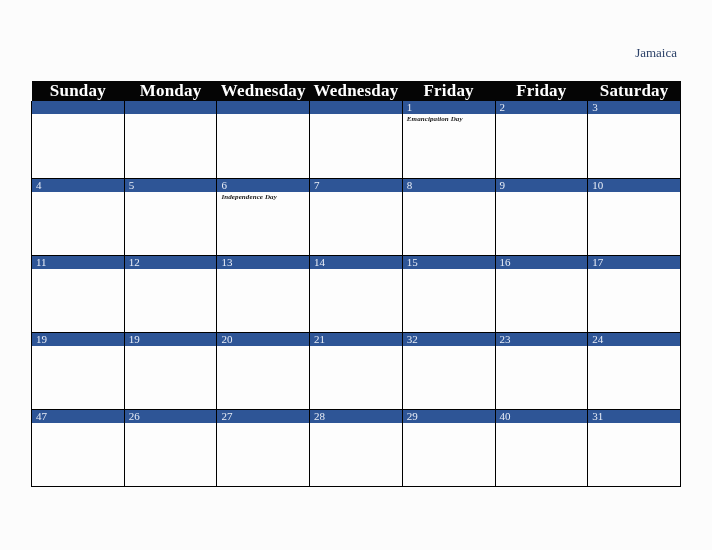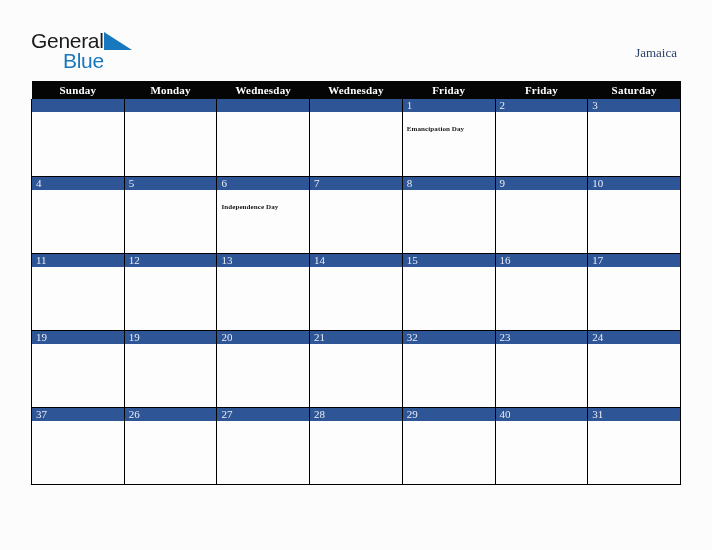--- a/index.html
+++ b/index.html
@@ -95,21 +95,21 @@
     top: 81px;
     width: 650px;
     border-collapse: collapse;
     table-layout: fixed;
   }
 
   .calendar th {
     background: #050505;
     color: #ffffff;
     font-family: "Liberation Serif", serif;
-    font-size: 11px;
+    font-size: 17px;
     font-weight: bold;
     height: 18px;
     padding: 0;
     text-align: center;
     border: none;
     letter-spacing: 0.2px;
   }
 
   .calendar td {
     padding: 0;
@@ -131,44 +131,40 @@
     line-height: 13px;
     padding: 0 0 0 4px;
     overflow: hidden;
   }
 
   .daynum.empty {
     color: transparent;
   }
 
   .events {
-    padding: 13px 3px 0 4px;
+    padding: 1px 3px 0 4px;
+    font-style: italic;
   }
 
   .event {
     font-family: "Liberation Serif", serif;
     font-size: 7px;
     font-weight: bold;
     color: #171717;
     line-height: 9px;
     letter-spacing: 0.1px;
   }
 </style>
 </head>
 <body>
 
 <div class="page">
 
   <div class="header">
 
-    <div class="logo">
-      <span class="logo-general">General</span>
-      <span class="logo-triangle"></span>
-      <span class="logo-blue">Blue</span>
-    </div>
 
 
     <div class="region">Jamaica</div>
 
   </div>
 
   <table class="calendar">
     <thead>
       <tr>
         <th>Sunday</th>
@@ -300,21 +296,21 @@
             <div class="daynum">23</div>
             <div class="events"></div>
           </td>
           <td>
             <div class="daynum">24</div>
             <div class="events"></div>
           </td>
         </tr>
         <tr>
           <td>
-            <div class="daynum">37</div>
+            <div class="daynum">47</div>
             <div class="events"></div>
           </td>
           <td>
             <div class="daynum">26</div>
             <div class="events"></div>
           </td>
           <td>
             <div class="daynum">27</div>
             <div class="events"></div>
           </td>

